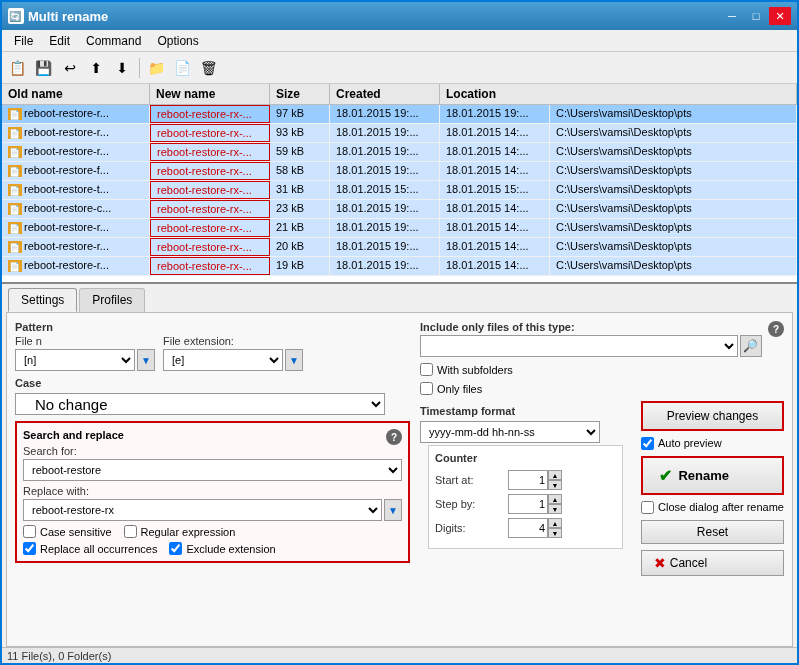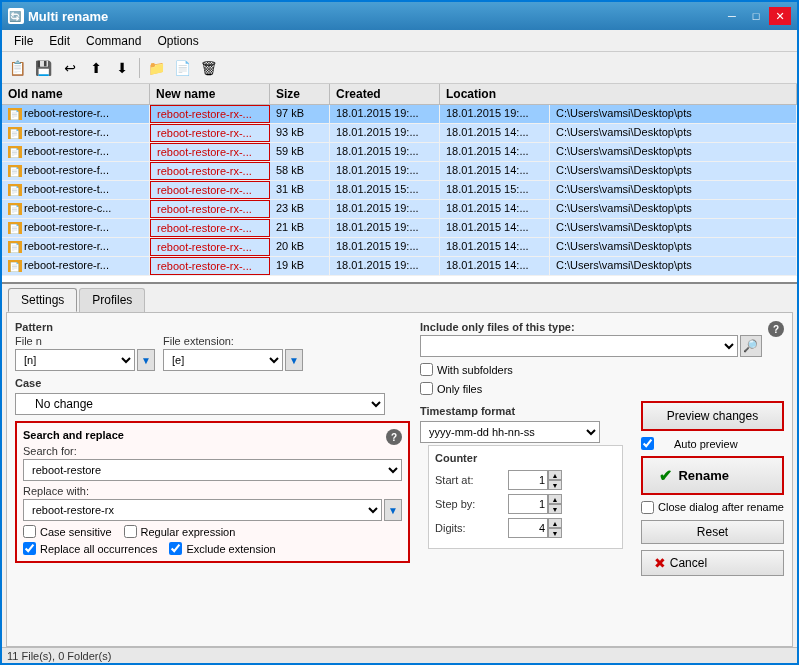--- a/index.html
+++ b/index.html
@@ -411,22 +411,21 @@
     .preview-btn {
       padding: 6px 14px;
       background: linear-gradient(to bottom, #f5f5f5, #e0e0e0);
       border: 2px solid #cc0000;
       cursor: pointer;
       font-size: 12px;
       font-weight: 500;
     }
     .auto-preview-row {
       display: flex;
-      align-items: center;
-      gap: 20px;
+      gap: 4px;
       font-size: 11px;
     }
     .rename-btn {
       padding: 8px 16px;
       background: linear-gradient(to bottom, #f5f5f5, #e0e0e0);
       border: 2px solid #cc0000;
       cursor: pointer;
       font-size: 13px;
       font-weight: 600;
       display: flex;
@@ -628,21 +627,21 @@
                   <option>[E]</option>
                 </select>
                 <div class="down-arrow-btn">▼</div>
               </div>
             </div>
           </div>
         </div>
 
         <div class="case-row">
           <div class="section-label">Case</div>
-          <select style="width:370px; height:22px; font-size:12px;padding-left:15px;">
+          <select style="width:370px; height:22px; font-size:15px;padding-left:15px;">
             <option>No change</option>
             <option>UPPERCASE</option>
             <option>lowercase</option>
             <option>Title Case</option>
           </select>
         </div>
 
         <div class="search-replace-box">
           <div class="box-title">Search and replace</div>
           <div class="help-icon">?</div>

